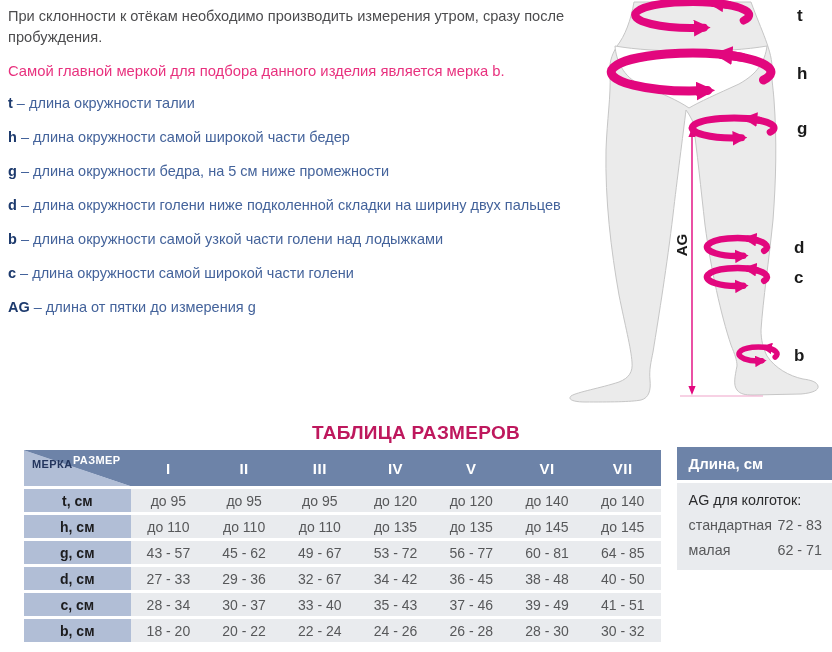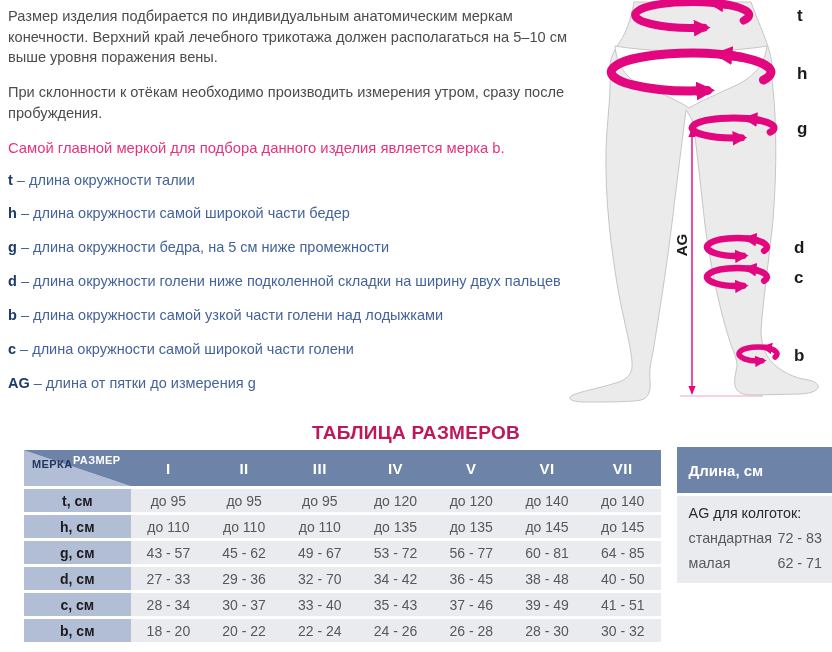--- a/index.html
+++ b/index.html
@@ -25,34 +25,33 @@
   table.size th,table.size td{padding:0;text-align:center;}
   th.corner{position:relative;width:107px;height:36px;
     background:linear-gradient(to top right,#b1bed6 49.4%,#6d83a8 50.4%);}
   .c-top{position:absolute;top:4px;right:10px;font-size:11px;font-weight:bold;color:#fff;letter-spacing:.4px;}
   .c-bot{position:absolute;bottom:16px;left:8px;font-size:11px;font-weight:bold;color:#24365e;letter-spacing:.4px;}
   th.colh{width:76px;height:36px;background:#6d83a8;color:#fff;font-size:15px;font-weight:bold;letter-spacing:.5px;}
   th.rowh{background:#b1bed6;color:#1c1c1e;font-size:14px;font-weight:bold;height:23px;}
   td.val{background:#e9ebee;color:#57585a;font-size:14px;height:23px;}
   
   .panel{width:156px;margin-top:-3px;}
-  .panel-hd{height:46px;background:#6d83a8;color:#fff;font-size:15px;font-weight:bold;
+  .panel-hd{height:33px;background:#6d83a8;color:#fff;font-size:15px;font-weight:bold;
     display:flex;align-items:center;padding-left:12px;box-sizing:border-box;}
   .panel-bd{margin-top:3px;background:#e9ebee;padding:9px 10px 12px 12px;box-sizing:border-box;}
   .panel-sub{font-size:14.3px;color:#2b2b2d;margin-bottom:9px;}
   .panel-row{display:flex;justify-content:space-between;font-size:14.3px;color:#57585a;margin-top:9px;align-items:center;}
 </style>
 </head>
 <body>
 
 <div class="page">
 
   <div class="top">
     <div class="text-col">
-      <p class="intro-p">Размер изделия подбирается по индивидуальным анатомическим меркам конечности. Верхний край лечебного трикотажа должен располагаться на 5–10 см выше уровня поражения вены.</p>
       <p class="intro-p">При склонности к отёкам необходимо производить измерения утром, сразу после пробуждения.</p>
       <p class="highlight">Самой главной меркой для подбора данного изделия является мерка b.</p>
       <ul class="m-list">
           <li><b class="m-key">t</b><span class="m-desc"> – длина окружности талии</span></li>
           <li><b class="m-key">h</b><span class="m-desc"> – длина окружности самой широкой части бедер</span></li>
           <li><b class="m-key">g</b><span class="m-desc"> – длина окружности бедра, на 5 см ниже промежности</span></li>
           <li><b class="m-key">d</b><span class="m-desc"> – длина окружности голени ниже подколенной складки на ширину двух пальцев</span></li>
           <li><b class="m-key">b</b><span class="m-desc"> – длина окружности самой узкой части голени над лодыжками</span></li>
           <li><b class="m-key">c</b><span class="m-desc"> – длина окружности самой широкой части голени</span></li>
           <li><b class="m-key">AG</b><span class="m-desc"> – длина от пятки до измерения g</span></li>
@@ -197,21 +196,21 @@
             <td class="val">49 - 67</td>
             <td class="val">53 - 72</td>
             <td class="val">56 - 77</td>
             <td class="val">60 - 81</td>
             <td class="val">64 - 85</td>
           </tr>
           <tr>
             <th class="rowh">d, см</th>
             <td class="val">27 - 33</td>
             <td class="val">29 - 36</td>
-            <td class="val">32 - 70</td>
+            <td class="val">32 - 67</td>
             <td class="val">34 - 42</td>
             <td class="val">36 - 45</td>
             <td class="val">38 - 48</td>
             <td class="val">40 - 50</td>
           </tr>
           <tr>
             <th class="rowh">c, см</th>
             <td class="val">28 - 34</td>
             <td class="val">30 - 37</td>
             <td class="val">33 - 40</td>

